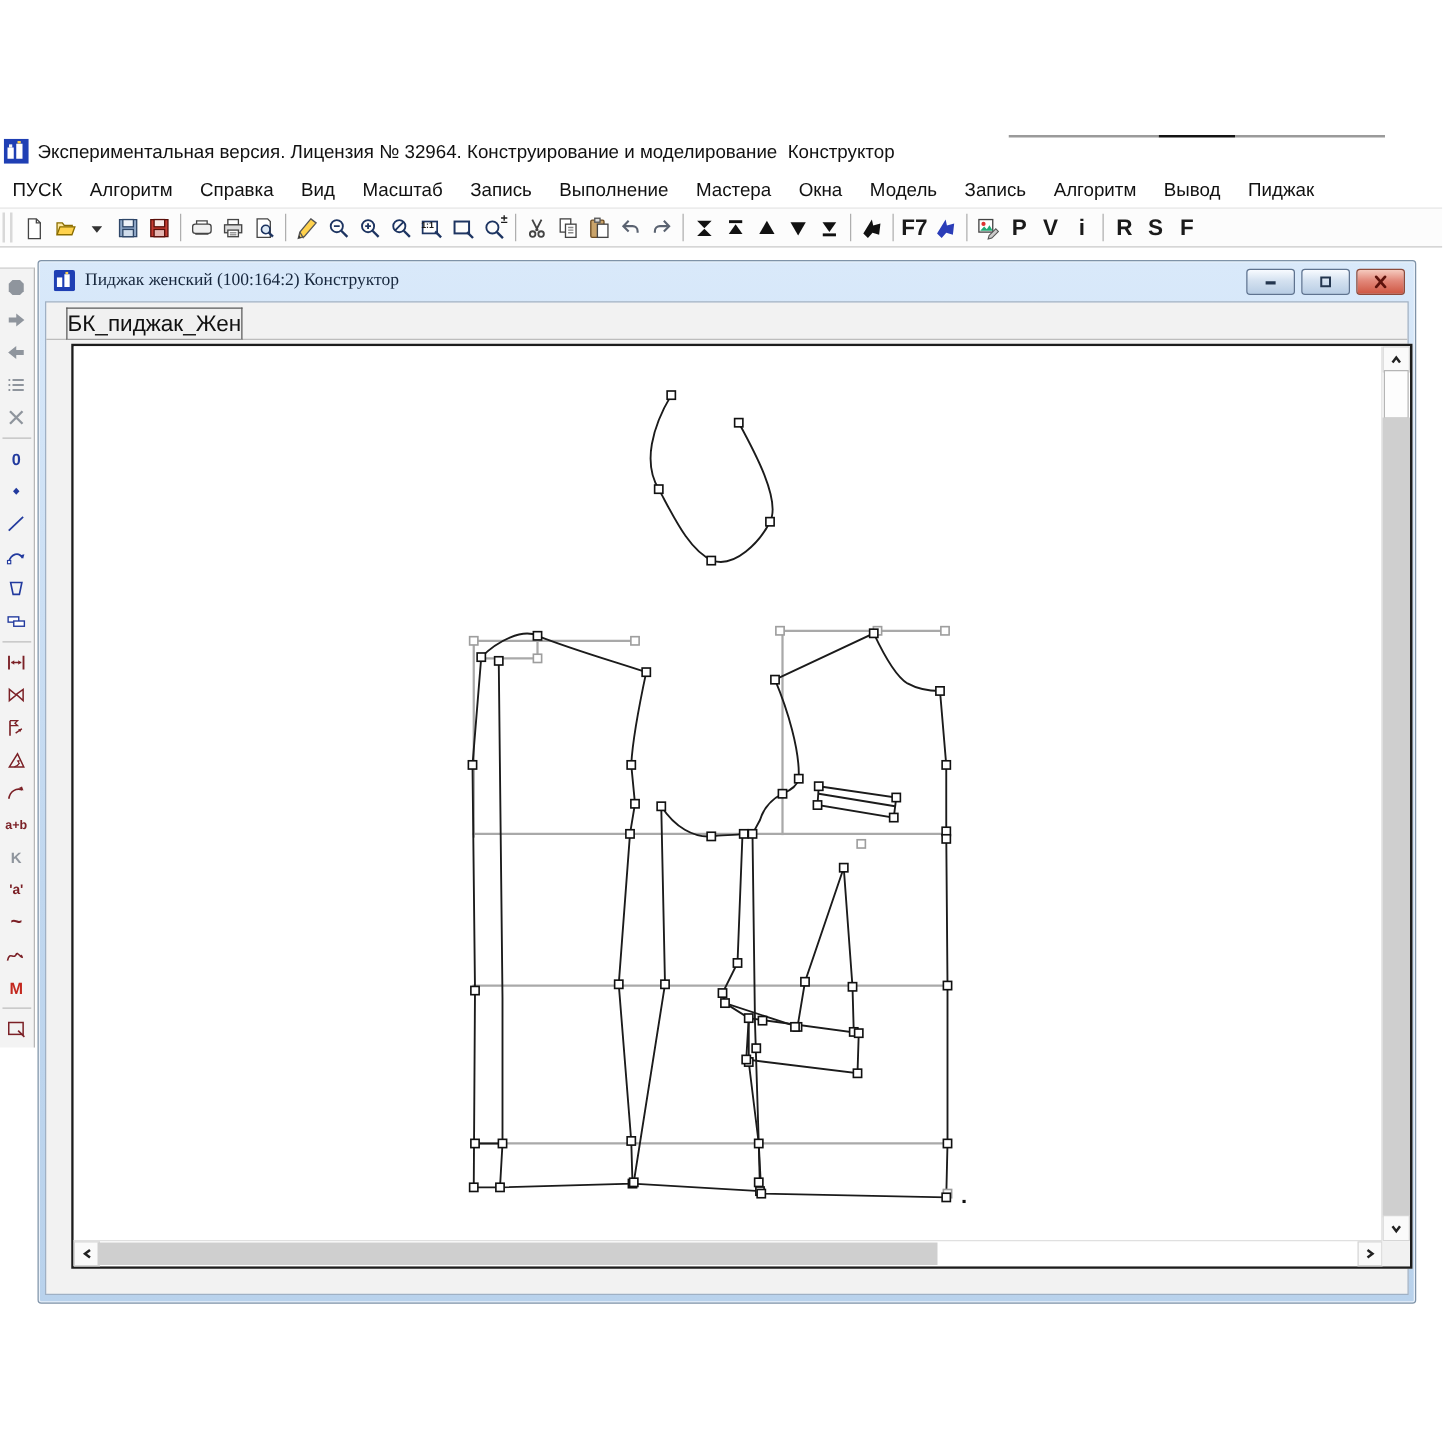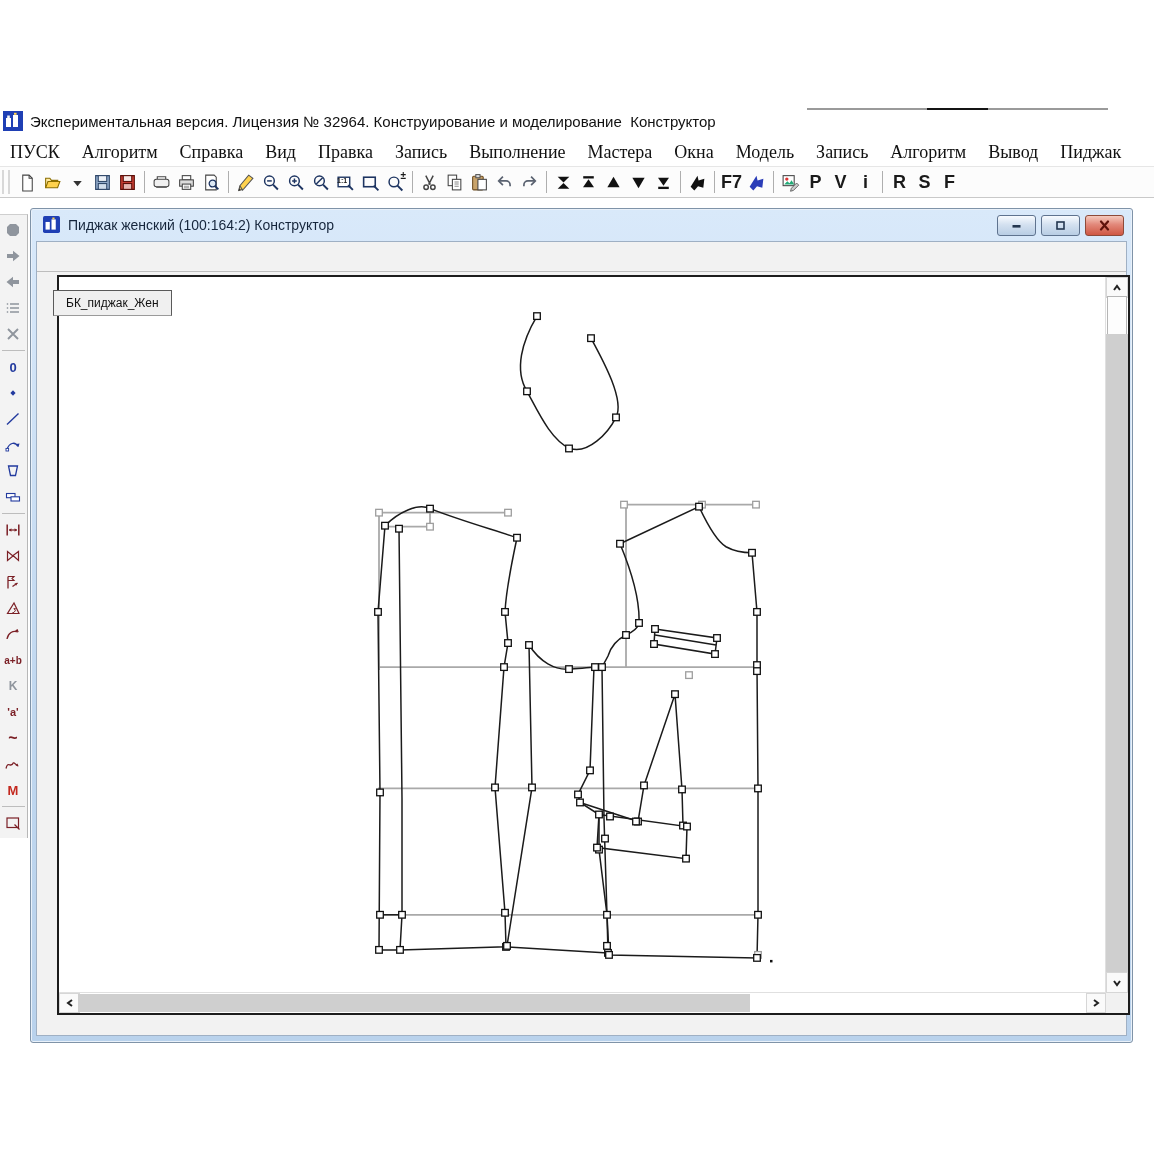--- a/index.html
+++ b/index.html
@@ -5,21 +5,21 @@
   html,body{margin:0;padding:0;background:#fff;}
   #page{position:relative;width:1154px;height:1154px;background:#fff;overflow:hidden;
         font-family:"Liberation Sans",sans-serif;color:#111;border-radius:32px;}
   .hline{position:absolute;height:2px;}
   
   .titlerow{position:absolute;left:0;top:110px;height:24px;}
   .appicon{position:absolute;left:3px;top:1px;width:20px;height:20px;}
   .apptitle{position:absolute;left:30px;top:3px;font-size:15px;white-space:pre;}
   
   .menubar{position:absolute;left:2px;top:140px;height:24px;display:flex;align-items:center;}
-  .mi{font-size:18px;padding:2px 8px;margin-right:6px;cursor:default;font-family:Liberation Serif, serif;}
+  .mi{font-size:15px;padding:2px 8px;margin-right:6px;cursor:default;}
   
   .toolbar{position:absolute;left:0;top:166px;width:1154px;height:30px;background:#fcfcfc;
            border-top:1px solid #e6e6e6;border-bottom:1px solid #c9c9c9;
            display:flex;align-items:center;}
   .grip{width:4px;height:24px;border-left:2px solid #d8d8d8;border-right:2px solid #d8d8d8;margin:0 5px 0 2px;}
   .tb{position:relative;width:25px;height:26px;display:flex;align-items:center;justify-content:center;flex:0 0 auto;}
   .tb svg{width:19px;height:19px;}
   .tbl{font-size:18px;font-weight:700;color:#1a1a1a;}
   .tb[data-name="zoom-1-1-button"] .tbl{position:absolute;left:4px;top:8px;font-size:7px;}
   .tb[data-name="zoom-scale-button"] .tbl{position:absolute;right:2px;top:1px;font-size:10px;}
@@ -28,34 +28,34 @@
   .sidebar{position:absolute;left:0;top:214px;width:27px;background:#f3f3f3;
            border-right:1px solid #b7b7b7;border-top:1px solid #cfcfcf;padding:2px 0;}
   .sb{width:26px;height:26px;display:flex;align-items:center;justify-content:center;}
   .sb svg{width:18px;height:18px;}
   .sbl{font-weight:700;}
   .ssep{height:1px;background:#bdbdbd;margin:3px 2px;}
   
   .win{position:absolute;left:30px;top:208px;width:1101px;height:833px;border-radius:3px;
        background:linear-gradient(#d9e9fa,#c0d7ef 60%,#b9d2ec);
        border:1px solid #7f93a8;box-shadow:0 0 0 1px #e9f1fa inset;}
-  .wtitle{position:absolute;left:0;top:0;right:0;height:31px;display:flex;align-items:center;}
+  .wtitle{position:absolute;left:0;top:0;right:0;height:31px;display:flex;align-items:center;font-family:Liberation Serif, serif;}
   .wicon{width:17px;height:17px;margin-left:12px;}
   .wtext{margin-left:8px;font-size:14px;color:#16263c;}
   .wbtns{position:absolute;right:8px;top:6px;display:flex;gap:5px;}
   .winbtn{width:37px;height:19px;border-radius:3px;border:1px solid #5f738f;
           background:linear-gradient(#f8fbff,#d4e1f0 45%,#b8cde4);
           display:flex;align-items:center;justify-content:center;}
   .winbtn.close{border-color:#8d4a3a;background:linear-gradient(#f5cabe,#e2887a 45%,#cf5743);}
   .winbtn svg{width:13px;height:11px;}
   .wcontent{position:absolute;left:5px;right:5px;top:32px;bottom:6px;background:#f2f2f2;
             border:1px solid #9fb0c4;}
-  .tab{position:absolute;left:16px;top:4px;height:24px;padding:0 12px;background:#f0f0f0;
+  .tab{position:absolute;left:16px;top:4px;height:24px;padding:0 0;background:#f0f0f0;
        border:1px solid #5a5a5a;border-bottom:1px solid #9a9a9a;display:flex;align-items:center;
-       font-size:12px;z-index:2;margin-top:44px;}
+       font-size:18px;z-index:2;}
   .tabline{position:absolute;left:0;right:0;top:29px;height:1px;background:#bdbdbd;}
   .client{position:absolute;left:20px;top:33px;width:1069px;height:736px;background:#fff;
           border:2px solid #1c1c1c;}
   .canvas{position:absolute;left:0;top:0;right:22px;bottom:20px;background:#fff;overflow:hidden;}
   .canvas svg{display:block;width:100%;height:100%;}
   
   .vscroll{position:absolute;top:0;right:0;bottom:20px;width:22px;background:#fff;border-left:1px solid #e0e0e0;}
   .sbtn{position:absolute;background:#fafafa;border:1px solid #d6d6d6;display:flex;align-items:center;justify-content:center;}
   .sbtn svg{width:12px;height:12px;}
   .vup{left:0;right:0;top:0;height:19px;}
@@ -88,21 +88,21 @@
         </svg>
     </span>
     <span class="apptitle" data-name="app-title">Экспериментальная версия. Лицензия № 32964. Конструирование и моделирование  Конструктор</span>
   </div>
 
   <div class="menubar" data-name="menu-bar">
       <div class="mi" data-name="menu-item-1">ПУСК</div>
       <div class="mi" data-name="menu-item-2">Алгоритм</div>
       <div class="mi" data-name="menu-item-3">Справка</div>
       <div class="mi" data-name="menu-item-4">Вид</div>
-      <div class="mi" data-name="menu-item-5">Правка</div>
+      <div class="mi" data-name="menu-item-5">Масштаб</div>
       <div class="mi" data-name="menu-item-6">Запись</div>
       <div class="mi" data-name="menu-item-7">Выполнение</div>
       <div class="mi" data-name="menu-item-8">Мастера</div>
       <div class="mi" data-name="menu-item-9">Окна</div>
       <div class="mi" data-name="menu-item-10">Модель</div>
       <div class="mi" data-name="menu-item-11">Запись</div>
       <div class="mi" data-name="menu-item-12">Алгоритм</div>
       <div class="mi" data-name="menu-item-13">Вывод</div>
       <div class="mi" data-name="menu-item-14">Пиджак</div>
     </div>

